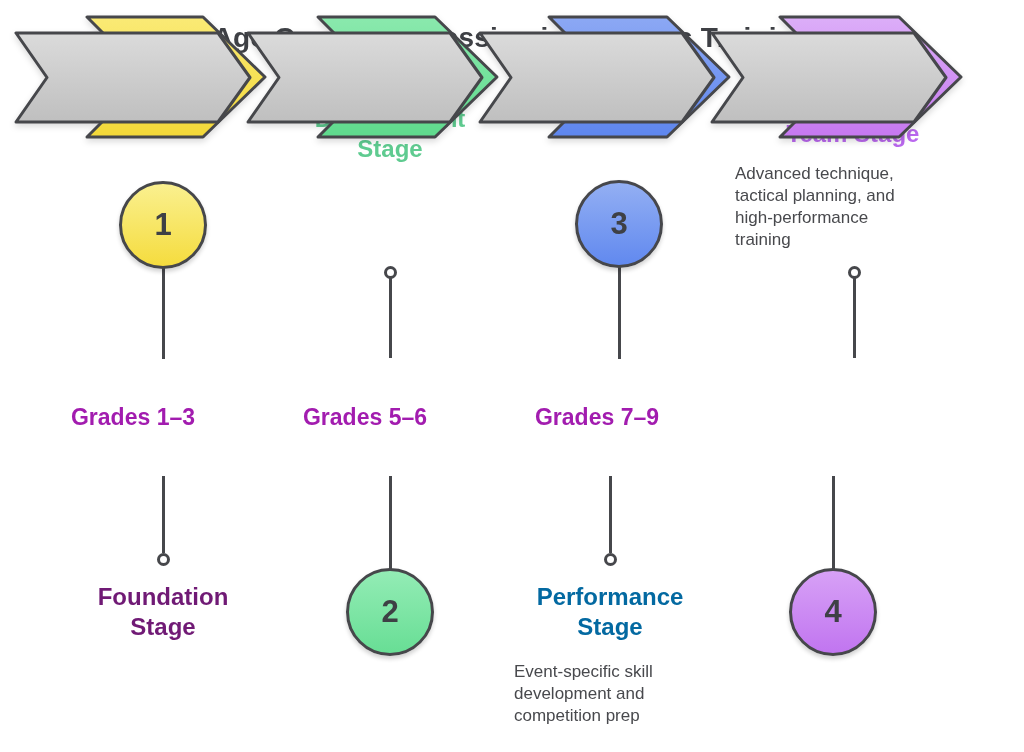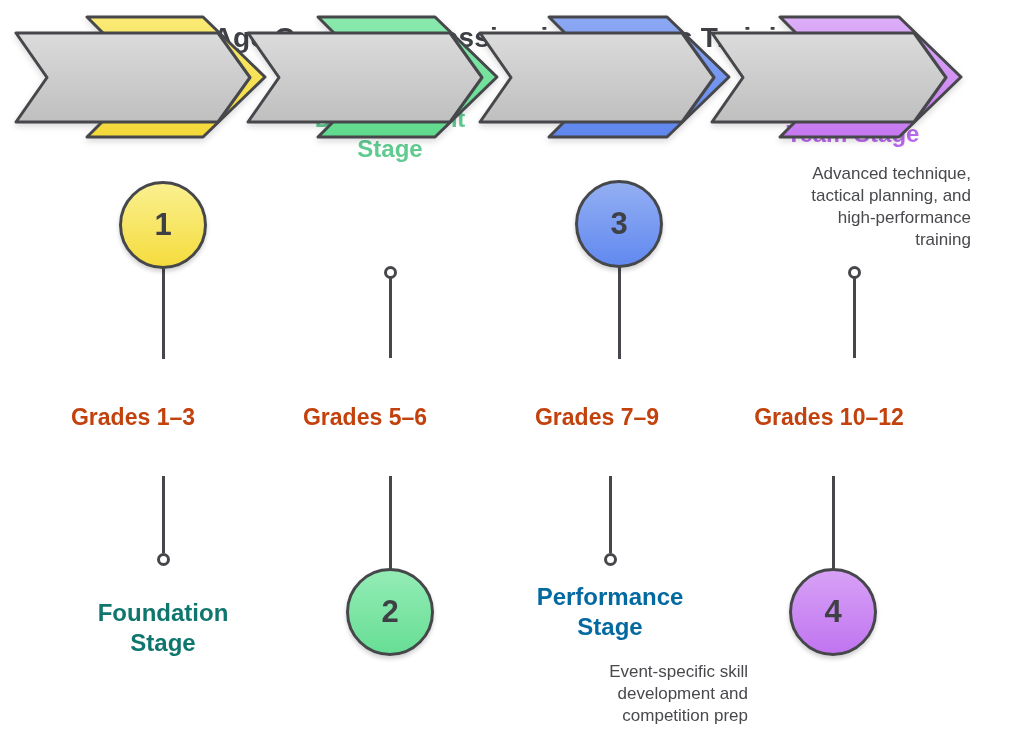--- a/index.html
+++ b/index.html
@@ -9,24 +9,24 @@
   }
   .diagram-title {
     position:absolute; top:22px; left:0; width:100%; text-align:center;
     font-size:28px; font-weight:bold; color:#3e4045; letter-spacing:0.2px;
   }
   .stage-name {
     position:absolute; text-align:center; font-weight:bold; font-size:24px;
     line-height:30px; white-space:pre-line;
   }
   .stage-desc {
-    position:absolute; text-align:right; font-size:17px; line-height:22px;
+    position:absolute; text-align:left; font-size:17px; line-height:22px;
     color:#48494d; white-space:pre-line;
   }
-  .c-yellow { color:#0f766e;margin-top:16px; }
+  .c-yellow { color:#701a75; }
   .c-green  { color:#5fcb90; }
   .c-blue   { color:#0369a1; }
   .c-purple { color:#ba68ee; }
 
   .num-circle {
     position:absolute; width:88px; height:88px; border-radius:50%;
     border:3.5px solid #46474b; box-sizing:border-box;
     display:flex; align-items:center; justify-content:center;
     font-size:31px; font-weight:bold; color:#3e4045;
     box-shadow:0 3px 4px rgba(0,0,0,0.18);
@@ -42,21 +42,21 @@
   .connector-dot {
     position:absolute; width:13px; height:13px; box-sizing:border-box;
     border:3px solid #46474b; border-radius:50%; background:#ffffff;
   }
   .arrow-svg {
     position:absolute; left:0; top:340; width:1024px; height:140px;
     filter:drop-shadow(0 3px 3px rgba(0,0,0,0.15));
   }
   .grade-label {
     position:absolute; text-align:center; font-size:23px; font-weight:bold;
-    color:#c2410c; height:28px; line-height:28px;
+    color:#a21caf; height:28px; line-height:28px;
   }
 </style>
 </head>
 <body>
 
 <div class="canvas">
 
   <div class="diagram-title">Age Group Progression in Athletics Training</div>
 
   <div class="stage-name c-green" style="left:278px; top:104px; width:224px;">Development
@@ -123,21 +123,20 @@
       <polygon points="318,17 435,17 497,77 435,137 318,137 378,77" fill="url(#gradGreen)"></polygon>
       <polygon points="248,33 450,33 482,77.5 450,122 248,122 279,77.5" fill="url(#gradGray)"></polygon>
       <polygon points="87,17 203,17 265,77 203,137 87,137 147,77" fill="url(#gradYellow)"></polygon>
       <polygon points="16,33 218,33 250,77.5 218,122 16,122 47,77.5" fill="url(#gradGray)"></polygon>
     </g>
   </svg>
 
   <div class="grade-label" style="left:20px; top:403px; width:226px;">Grades 1–3</div>
   <div class="grade-label" style="left:252px; top:403px; width:226px;">Grades 5–6</div>
   <div class="grade-label" style="left:484px; top:403px; width:226px;">Grades 7–9</div>
-  <div class="grade-label" style="left:716px; top:403px; width:226px;">Grades 10–12</div>
 
   <div class="num-circle fill-yellow" style="left:119px; top:181px;">
     <span>1</span>
   </div>
   <div class="num-circle fill-green" style="left:346px; top:568px;">
     <span>2</span>
   </div>
   <div class="num-circle fill-blue" style="left:575px; top:180px;">
     <span>3</span>
   </div>

